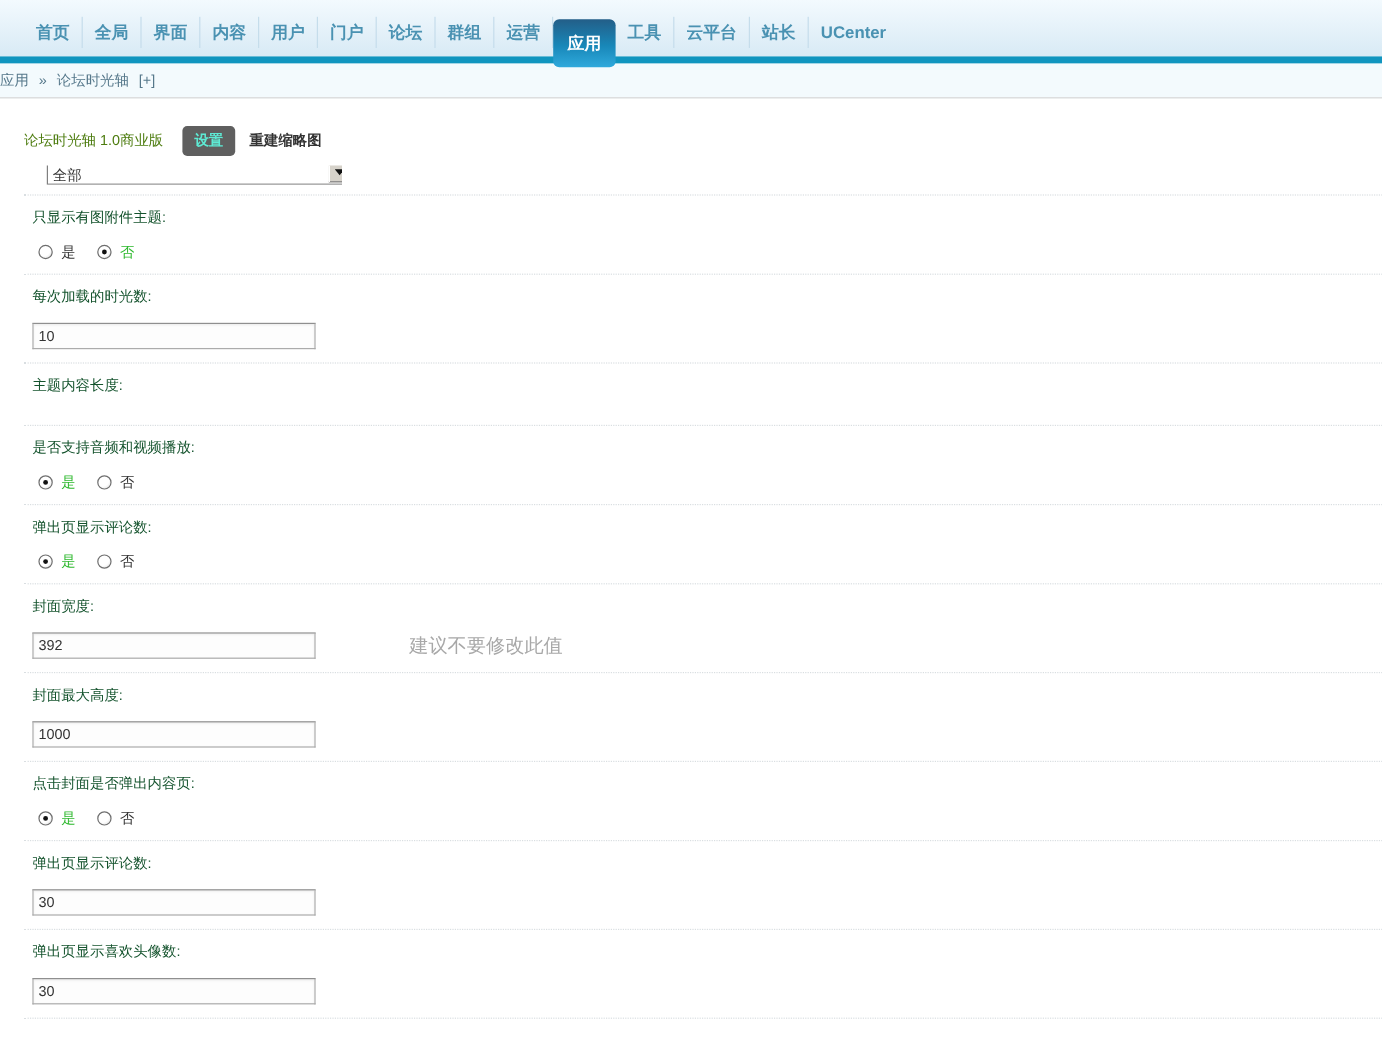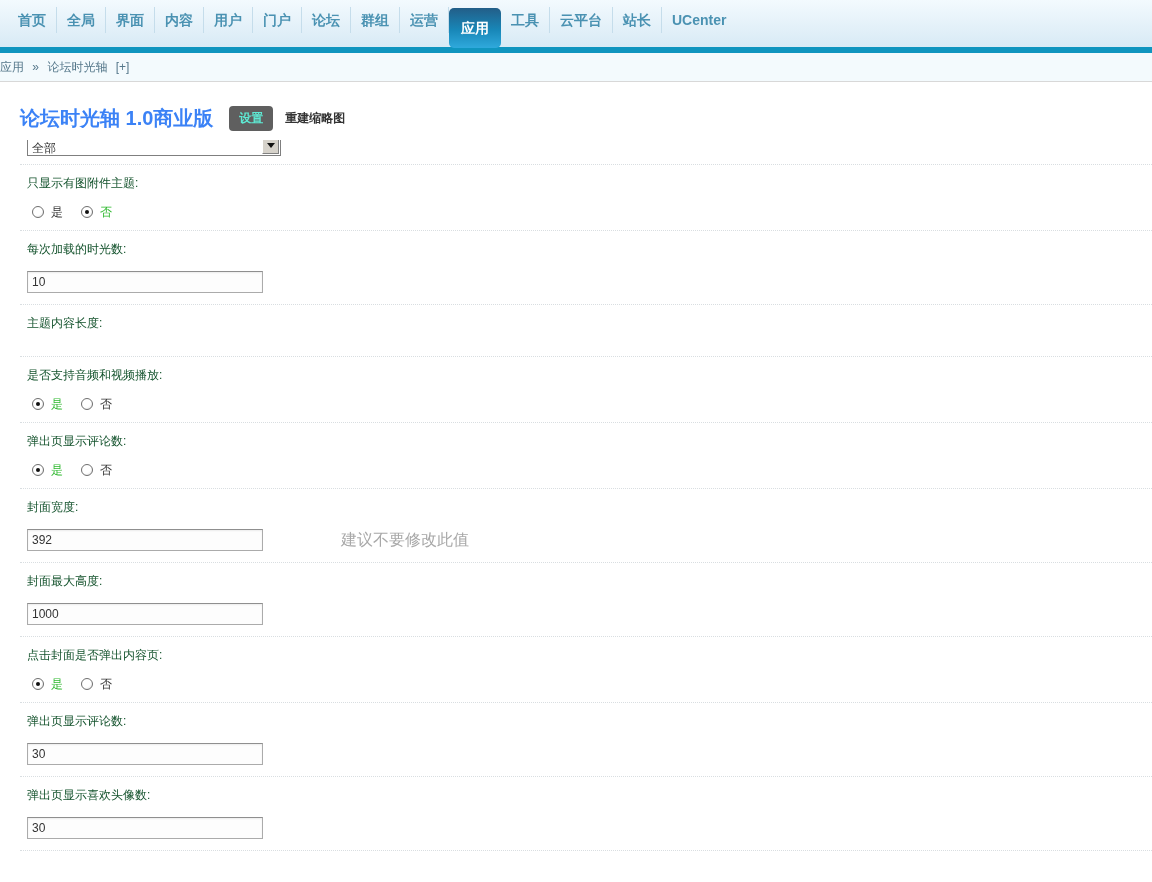--- a/index.html
+++ b/index.html
@@ -1,47 +1,47 @@
 <!DOCTYPE html>
 <html><head>
 <meta charset="utf-8">
 <style>
   * { margin:0; padding:0; box-sizing:border-box; }
   html,body { width:1152px; height:882px; overflow:hidden; background:#fff;
     font-family:"Liberation Sans","DejaVu Sans",sans-serif; }
 
   
   .navbar { height:47px; background:linear-gradient(180deg,#F3FAFE 0%,#E4F1F9 55%,#D8EAF5 100%);
-    display:flex; align-items:center; padding-left:8px; }
+    display:flex; align-items:flex-end; padding-left:20px; }
   .nav-item { color:#4A92B2; font-weight:bold; font-size:14px; height:26px; line-height:26px;
     padding:0 10px; margin-bottom:7px; border-right:1px solid #C5DDEB; cursor:pointer; white-space:nowrap; }
   .nav-item:last-child { border-right:none; }
   .nav-item.active { background:linear-gradient(180deg,#235E88 0%,#1887B8 55%,#2FA9DC 100%);
     color:#fff; height:40px; line-height:40px; margin-bottom:-9px; border-right:none;
     border-radius:5px; padding:0 12px; position:relative; z-index:3; }
   .accentbar { height:6px; background:#1095BF; }
 
   
   .breadcrumb { height:29px; line-height:28px; background:#F3FAFD; border-bottom:1px solid #D8D8D8;
     font-size:12px; color:#56788B; }
   .breadcrumb span { margin-right:5px; }
   .crumb-link { cursor:pointer; }
 
   
   .page-header { padding:23px 0 0 20px; display:flex; align-items:center; }
-  .page-title { font-size:20px; font-weight:bold; color:#3b82f6; }
+  .page-title { font-size:12px; font-weight:normal; color:#4d7c0f; }
   .btn-settings { margin-left:16px; background:#5F5F5F; color:#5eead4; font-size:12px; font-weight:bold;
     padding:4px 10px; border-radius:4px; cursor:pointer; }
   .link-rebuild { margin-left:12px; color:#333; font-size:12px; font-weight:bold; cursor:pointer; }
 
   
   .form { margin-left:20px; }
   .select-row { padding-bottom:8px; border-bottom:1px dotted #D9DEE1; }
   .select-clip { margin:8px 0 0 7px; height:16px; width:258px; overflow:hidden; position:relative; }
-  .select-box { position:absolute; left:0; bottom:0; width:254px; height:24px; border:1px solid #7F7F7F;
+  .select-box { position:absolute; left:12px; bottom:0; width:254px; height:24px; border:1px solid #7F7F7F;
     background:#fff; font-size:12px; color:#333; line-height:30px; padding-left:4px; cursor:pointer; }
   .select-btn { position:absolute; right:1px; top:1px; bottom:1px; width:17px;
     background:#D6D2CA; border:1px solid #808080; border-top-color:#fff; border-left-color:#fff;
     display:flex; align-items:center; justify-content:center; cursor:pointer; }
   .select-btn .arr { width:0; height:0; border-left:4px solid transparent; border-right:4px solid transparent;
     border-top:5px solid #111; margin-top:2px; }
 
   .row { padding:11px 0 11px 7px; border-bottom:1px dotted #D9DEE1; }
   .row-label { display:block; font-size:12px; line-height:15px; font-weight:normal; color:#14532d; margin-bottom:14px; }
   .text-input { width:236px; height:22px; border:1px solid #ABABAB; border-top-color:#8F8F8F;

